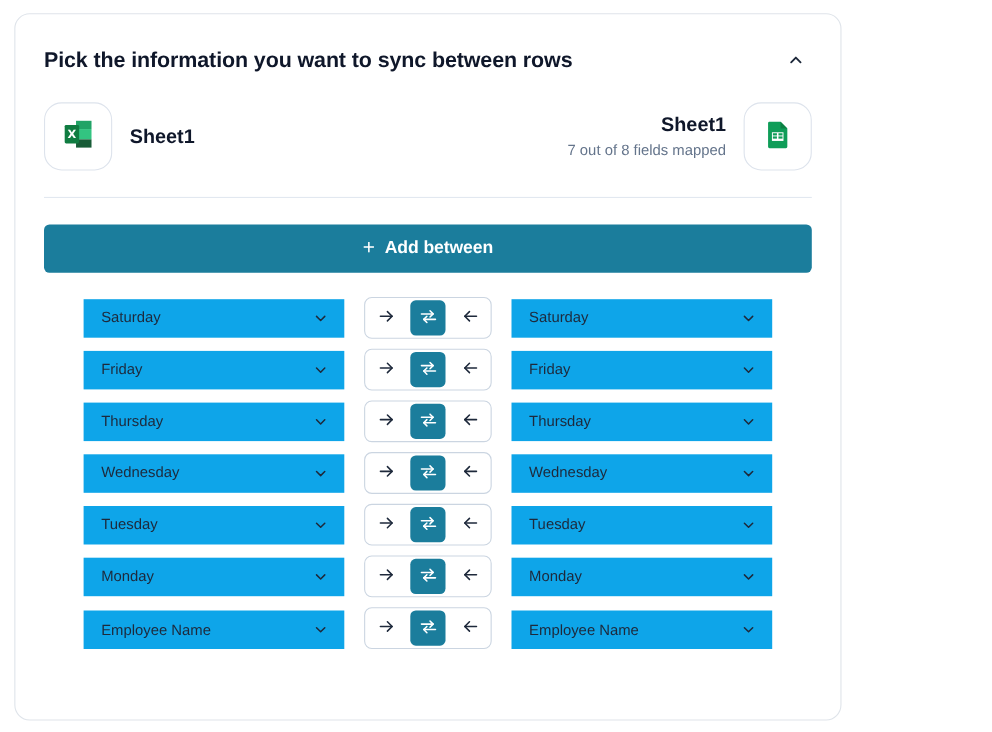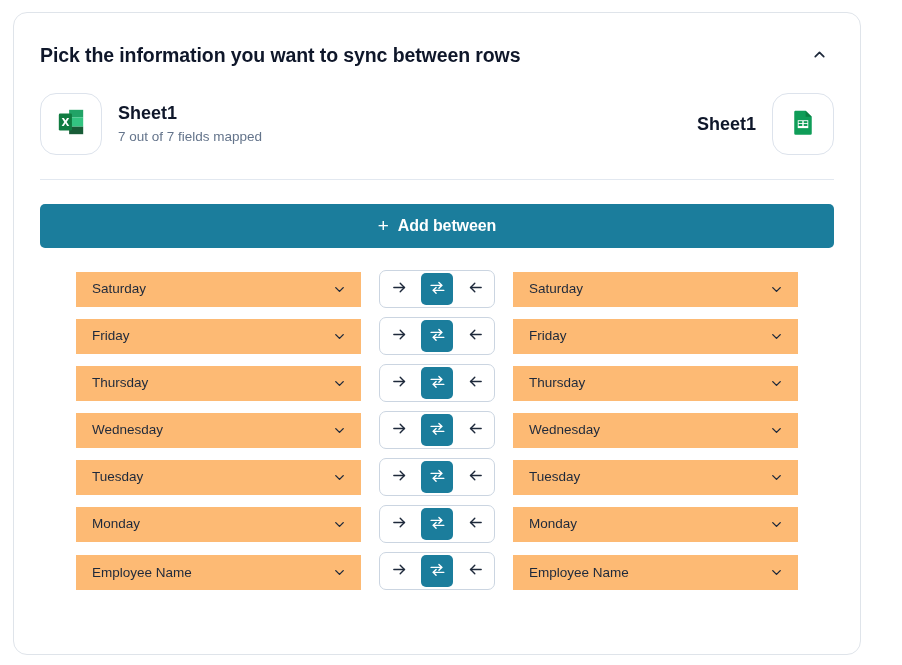--- a/index.html
+++ b/index.html
@@ -9,21 +9,21 @@
     height: 665px;
     background: #ffffff;
     font-family: "Liberation Sans", sans-serif;
     -webkit-font-smoothing: antialiased;
   }
 
   .card {
     position: absolute;
     left: 13px;
     top: 12px;
-    width: 848px;
+    width: 752px;
     height: 643px;
     background: #ffffff;
     border: 1px solid #dfe4ea;
     border-radius: 14px;
     overflow: hidden;
   }
 
   
   .card-header {
     display: flex;
@@ -128,21 +128,21 @@
     display: flex;
     align-items: center;
     gap: 18px;
     margin-bottom: 9px;
   }
   .map-row:last-child { margin-bottom: 0; align-items: flex-end; }
 
   .field-select {
     flex: 1 1 0;
     height: 35px;
-    background: #fdba74;
+    background: #0ea5e9;
     border: none;
     border-radius: 0;
     display: flex;
     align-items: center;
     justify-content: space-between;
     padding: 0 14px 0 16px;
     cursor: pointer;
   }
   .field-label {
     font-size: 13.5px;
@@ -205,27 +205,27 @@
             <rect x="14" y="3" width="15" height="8" fill="#21a366"></rect>
             <rect x="14" y="11" width="15" height="10" fill="#33c481"></rect>
             <rect x="14" y="21" width="15" height="8" fill="#185c37"></rect>
             <rect x="3" y="7" width="14" height="18" rx="1.4" fill="#107c41"></rect>
             <text x="10" y="20" font-family="DejaVu Sans, sans-serif" font-size="11" font-weight="bold" fill="#ffffff" text-anchor="middle">X</text>
           </svg>
         </span>
       </div>
       <div class="app-meta">
         <div class="app-name">Sheet1</div>
-        <div class="app-sub">7 out of 7 fields mapped</div>
       </div>
     </div>
 
     <div class="app app-right">
       <div class="app-meta app-meta-right">
         <div class="app-name">Sheet1</div>
+        <div class="app-sub">7 out of 8 fields mapped</div>
       </div>
       <div class="app-tile">
         <span>
           <svg width="28" height="28" viewBox="0 0 32 32">
             <path d="M7 3h12l7 7v19a1.5 1.5 0 0 1-1.5 1.5h-17A1.5 1.5 0 0 1 6 29V4.5A1.5 1.5 0 0 1 7 3z" fill="#0f9d58"></path>
             <path d="M19 3l7 7h-7z" fill="#0b8043"></path>
             <rect x="10" y="14" width="12" height="9" fill="#ffffff"></rect>
             <rect x="11" y="15" width="4.2" height="2.3" fill="#0f9d58"></rect>
             <rect x="16.8" y="15" width="4.2" height="2.3" fill="#0f9d58"></rect>
             <rect x="11" y="18.3" width="4.2" height="2.3" fill="#0f9d58"></rect>

